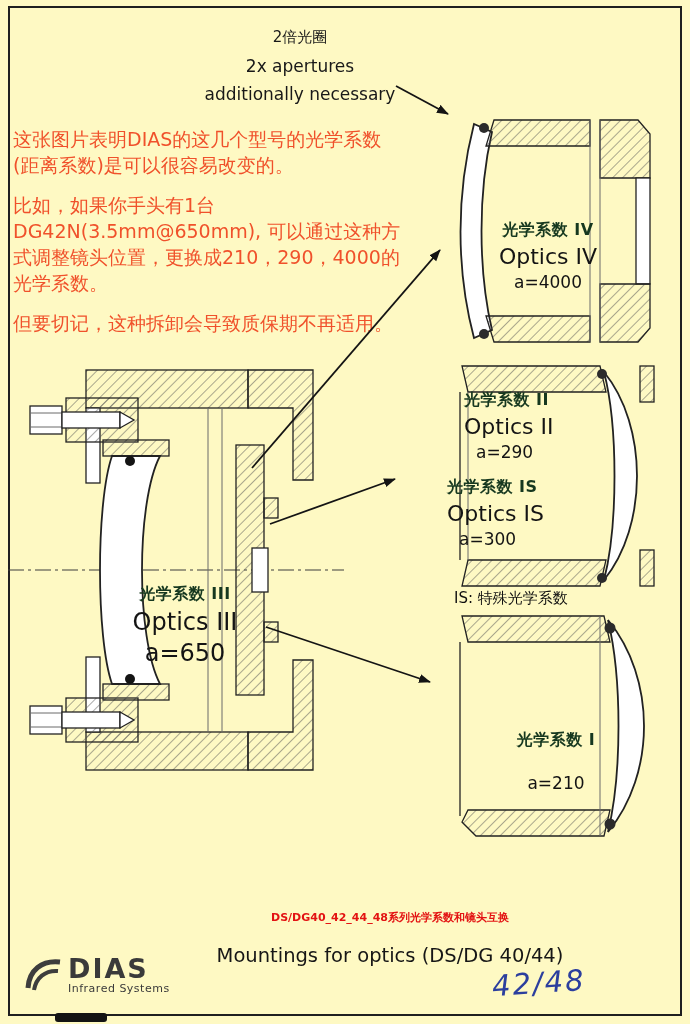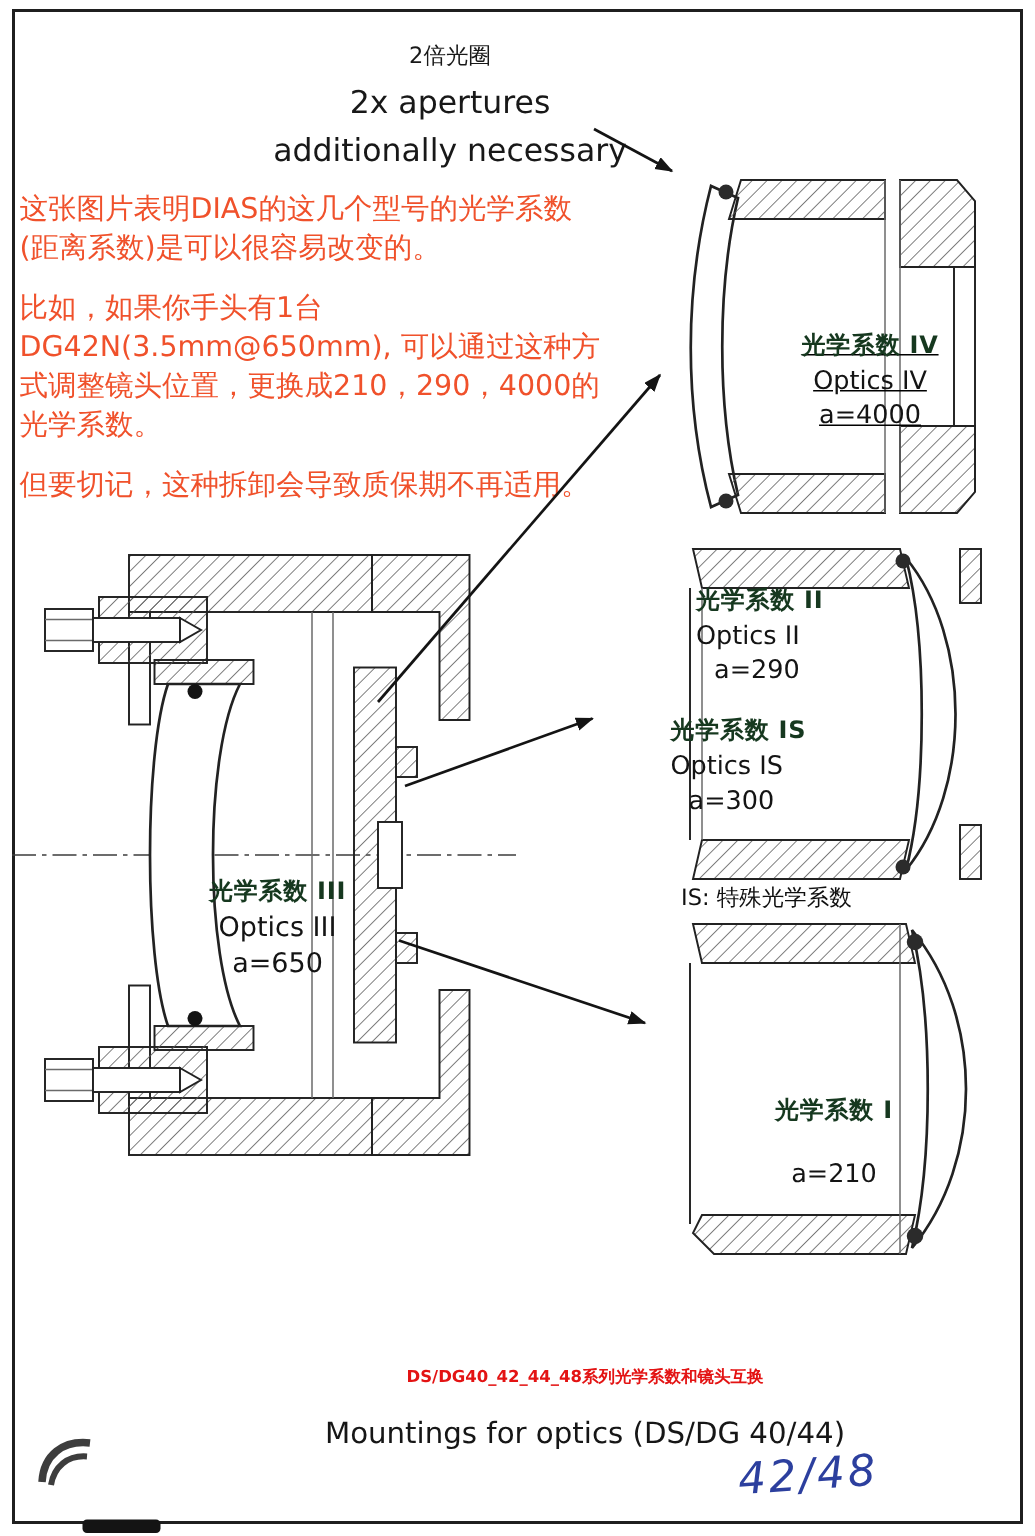--- a/index.html
+++ b/index.html
@@ -1,41 +1,41 @@
 <!DOCTYPE html>
 <html><head>
 <meta charset="utf-8">
 <style>
   * { margin:0; padding:0; box-sizing:border-box; }
   html,body { width:690px; height:1024px; }
   body { font-family:"DejaVu Sans","Liberation Sans",sans-serif; background:#e9e9e5; }
-  .page { position:relative; width:690px; height:1024px; background:#ffffff; overflow:hidden; }
+  .page { position:relative; width:690px; height:1024px; background:#fef9c3; overflow:hidden; }
   .frame { position:absolute; left:8px; top:6px; width:674px; height:1010px; border:2px solid #1f1f1f; }
   .abs { position:absolute; }
 
   
   .top-note { left:175px; top:28px; width:250px; text-align:center; color:#181818; }
   .note-cn { font-size:15px; margin-bottom:9px; }
-  .note-en { font-size:21px; margin-bottom:8px; }
+  .note-en { font-size:17px; margin-bottom:8px; }
 
   
   .desc { left:13px; top:126px; width:392px; color:#f0512b; font-size:19px; line-height:26px; }
   .desc p + p { margin-top:14px; }
 
   
   .optic-label { display:flex; flex-direction:column; gap:3px; }
   .cn-label { font-weight:bold; font-size:16px; color:#16381f; letter-spacing:0.5px; }
-  .en-label { font-size:17px; color:#141414; }
+  .en-label { font-size:22px; color:#141414; }
   .val-label { font-size:17px; color:#141414; }
-  .lbl-iv { left:516px; top:220px; width:128px; text-align:center;text-decoration:underline; }
+  .lbl-iv { left:484px; top:220px; width:128px; text-align:center; }
   .lbl-ii { left:464px; top:390px; width:130px; }
   .lbl-is { left:447px; top:477px; width:130px; }
   .lbl-ii .val-label, .lbl-is .val-label { padding-left:12px; }
   .lbl-iii { left:132px; top:584px; width:106px; text-align:center; }
-  .lbl-iii .en-label, .lbl-iii .val-label { font-size:18px; }
+  .lbl-iii .en-label, .lbl-iii .val-label { font-size:24px; }
   .lbl-i { left:498px; top:730px; width:116px; text-align:center; gap:22px; }
   .is-note { left:454px; top:589px; font-size:15px; color:#101010; }
 
   
   .footer-cn { left:90px; top:910px; width:600px; text-align:center; font-weight:bold; font-size:11px; color:#e31313; }
   .footer-en { left:90px; top:944px; width:600px; text-align:center; font-size:19.5px; color:#161616; }
   .logo { left:24px; top:956px; display:flex; align-items:flex-start; gap:6px; color:#3a3a3a; }
   .logo-text { display:flex; flex-direction:column; }
   .logo-name { font-size:27px; font-weight:bold; letter-spacing:2px; line-height:26px; }
   .logo-sub { font-size:11px; letter-spacing:0.5px; }
@@ -206,18 +206,22 @@
   </div>
 
   <div class="abs footer-cn">DS/DG40_42_44_48系列光学系数和镜头互换</div>
   <div class="abs footer-en">Mountings for optics (DS/DG 40/44)</div>
 
   <div class="abs logo">
     <svg width="38" height="36" viewBox="0 0 38 36">
       <path d="M4,32 C5,14 18,4 36,6" stroke="#3d3d3d" stroke-width="5" fill="none"></path>
       <path d="M10,34 C12,22 21,14 34,15" stroke="#3d3d3d" stroke-width="4" fill="none"></path>
     </svg>
+    <div class="logo-text">
+      <div class="logo-name">DIAS</div>
+      <div class="logo-sub">Infrared Systems</div>
+    </div>
   </div>
 
   <div class="abs handwritten">42/48</div>
 
   <div class="abs scan-artifact"></div>
 </div>
 
 </body></html>

